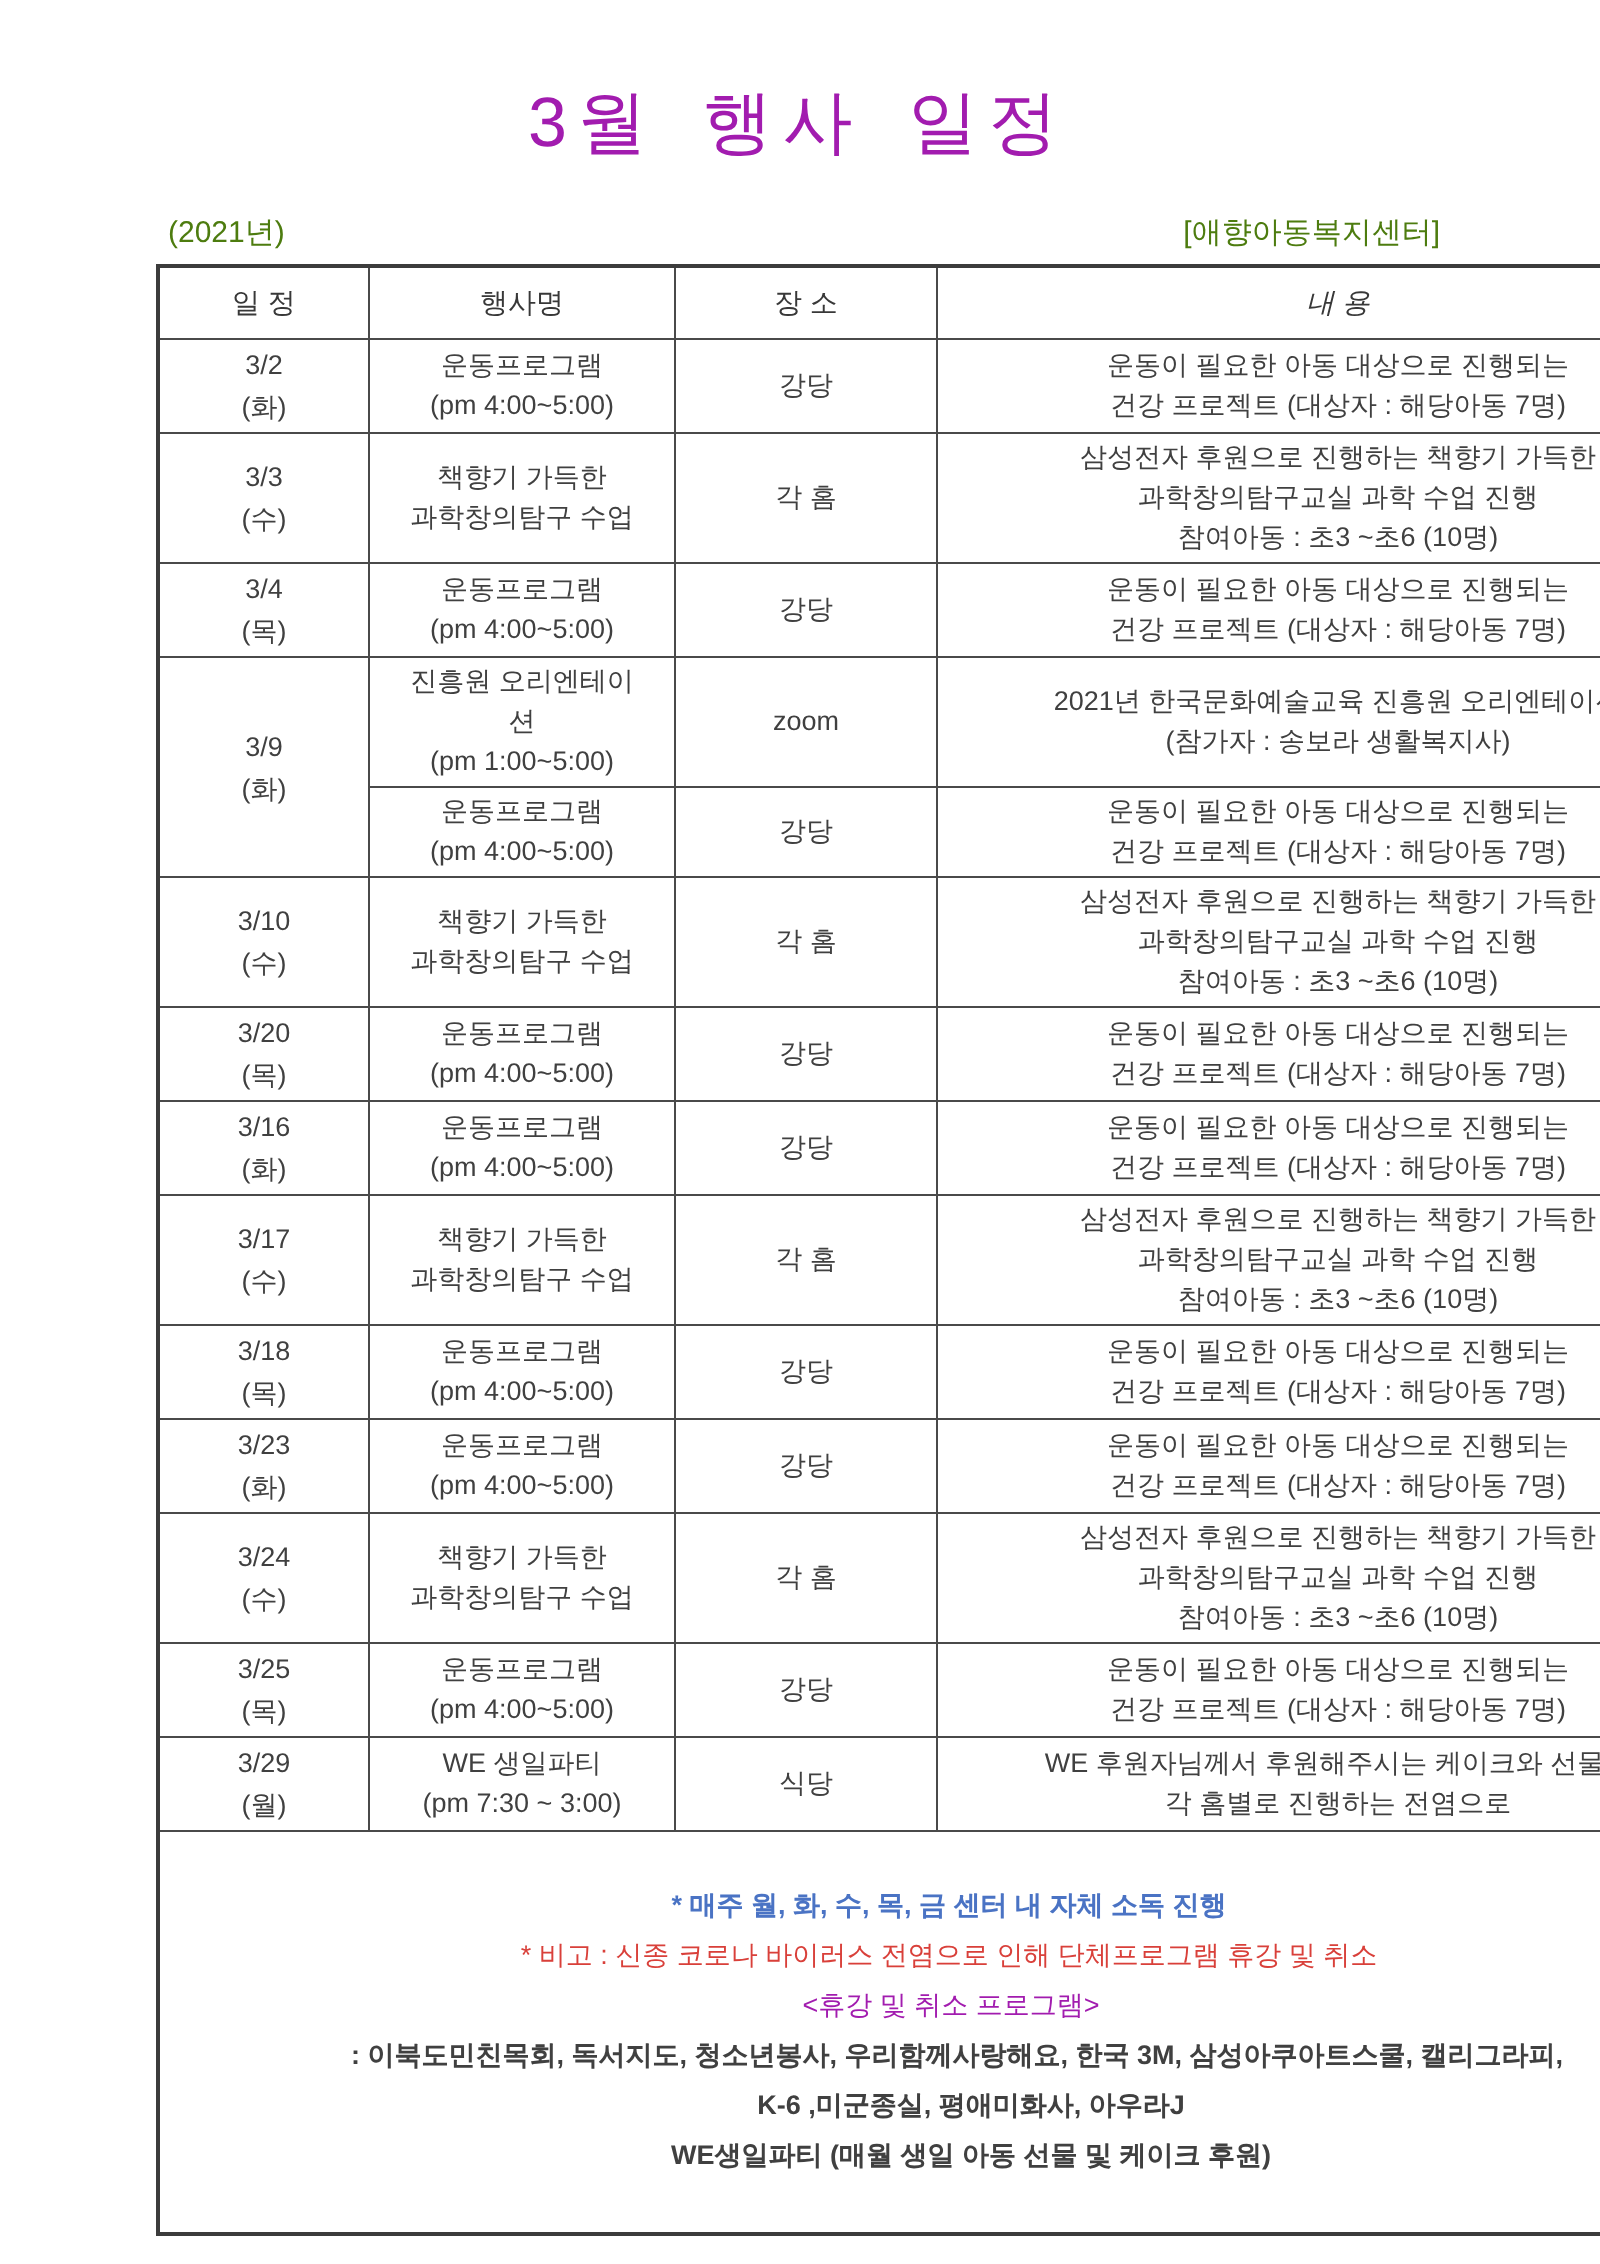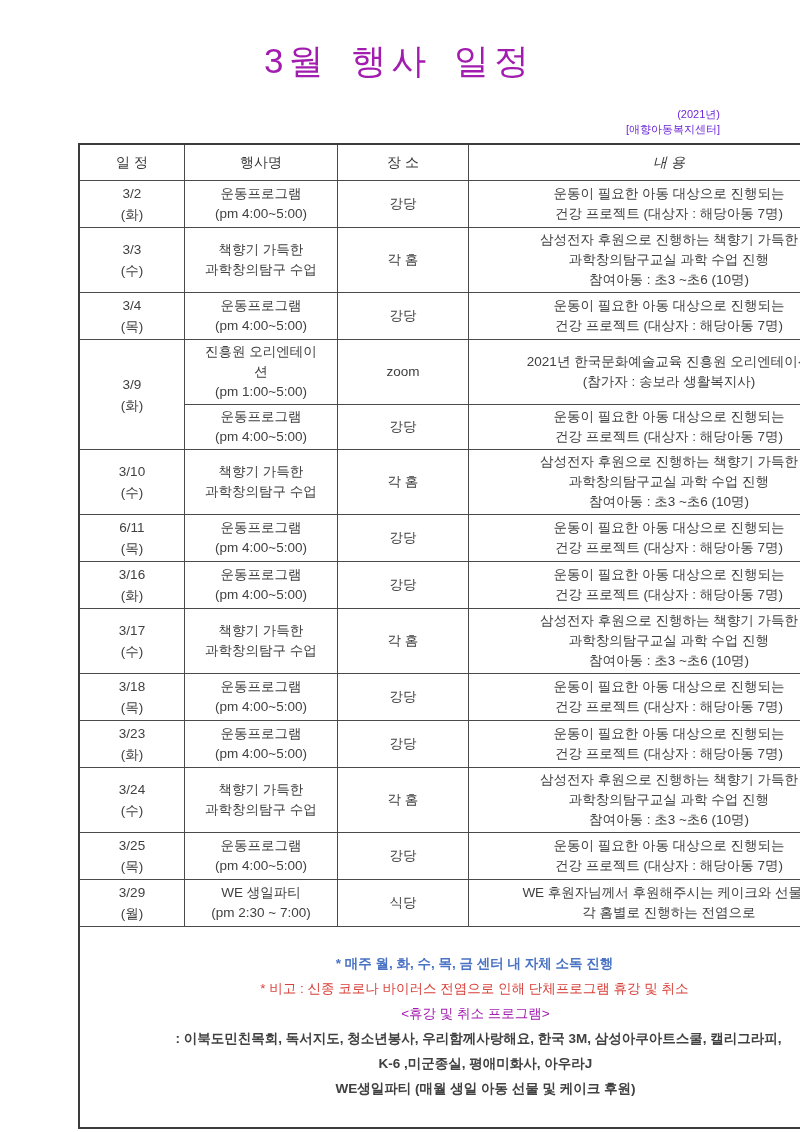--- a/index.html
+++ b/index.html
@@ -22,23 +22,22 @@
     letter-spacing: 5px;
     color: #a21caf;
     word-spacing: 8px;
   }
 
   .subhead {
     display: flex;
     justify-content: space-between;
     align-items: flex-end;
     margin: 22px 0 6px 0;
-    font-size: 11px;
-    color: #6d28d9;
-    flex-direction: column;
+    font-size: 15px;
+    color: #4d7c0f;
   }
   .subhead .year { padding-left: 6px; }
 
   table.schedule {
     width: 642px;
     border-collapse: collapse;
     border: 2px solid #3c3c3c;
     table-layout: fixed;
     font-size: 13.5px;
     color: #404040;
@@ -192,21 +191,21 @@
             <div>각 홈</div>
           </td>
           <td class="content-cell">
             <div>삼성전자 후원으로 진행하는 책향기 가득한</div>
             <div>과학창의탐구교실 과학 수업 진행</div>
             <div>참여아동 : 초3 ~초6 (10명)</div>
           </td>
         </tr>
         <tr>
           <td class="date-cell" rowspan="1">
-            <div>6/11</div>
+            <div>3/20</div>
             <div>(목)</div>
           </td>
           <td class="event-cell">
             <div>운동프로그램</div>
             <div>(pm 4:00~5:00)</div>
           </td>
           <td class="place-cell">
             <div>강당</div>
           </td>
           <td class="content-cell">
@@ -318,21 +317,21 @@
             <div>건강 프로젝트 (대상자 : 해당아동 7명)</div>
           </td>
         </tr>
         <tr>
           <td class="date-cell" rowspan="1">
             <div>3/29</div>
             <div>(월)</div>
           </td>
           <td class="event-cell">
             <div>WE 생일파티</div>
-            <div>(pm 2:30 ~ 7:00)</div>
+            <div>(pm 7:30 ~ 3:00)</div>
           </td>
           <td class="place-cell">
             <div>식당</div>
           </td>
           <td class="content-cell">
             <div>WE 후원자님께서 후원해주시는 케이크와 선물로</div>
             <div>각 홈별로 진행하는 전염으로</div>
           </td>
         </tr>
       </tbody>

